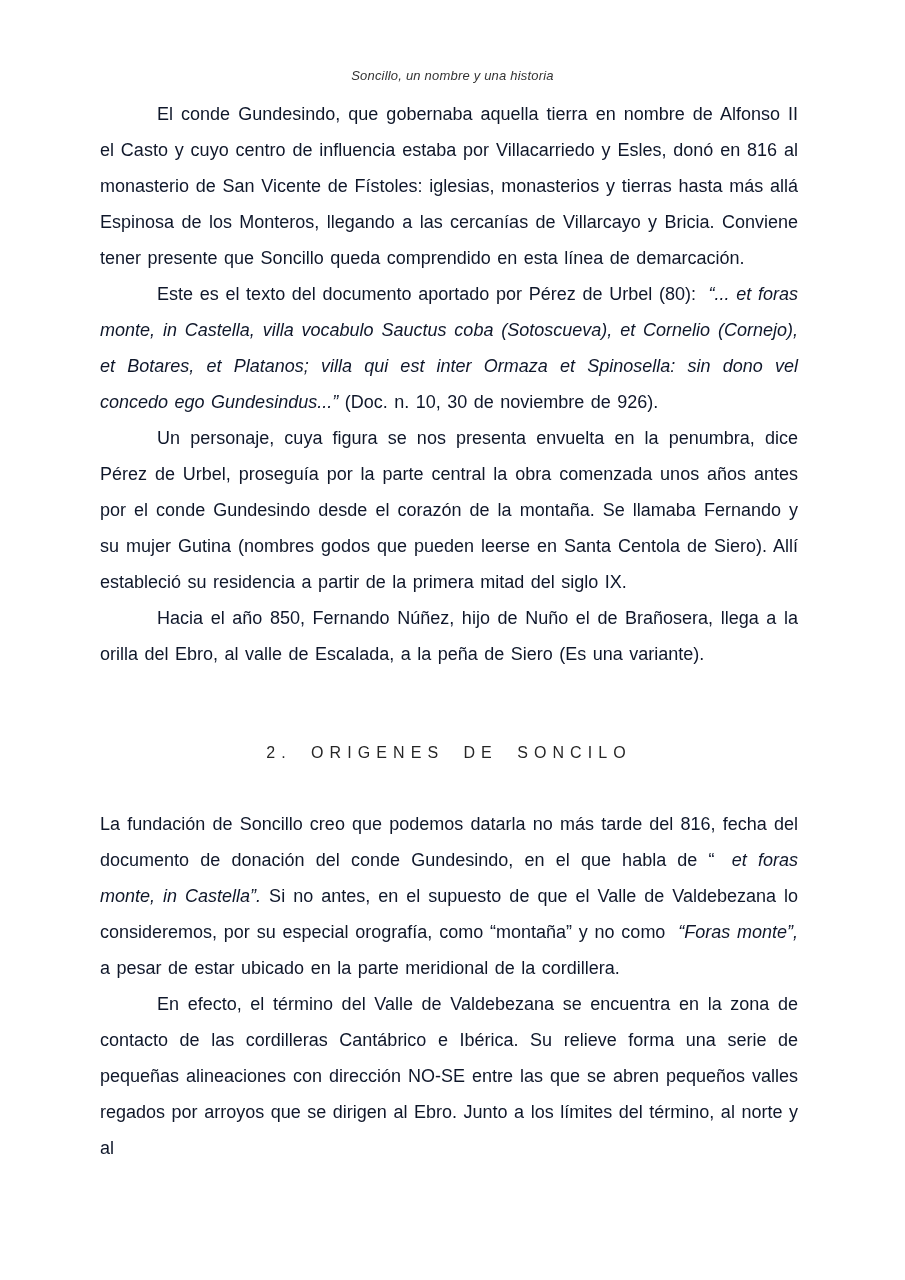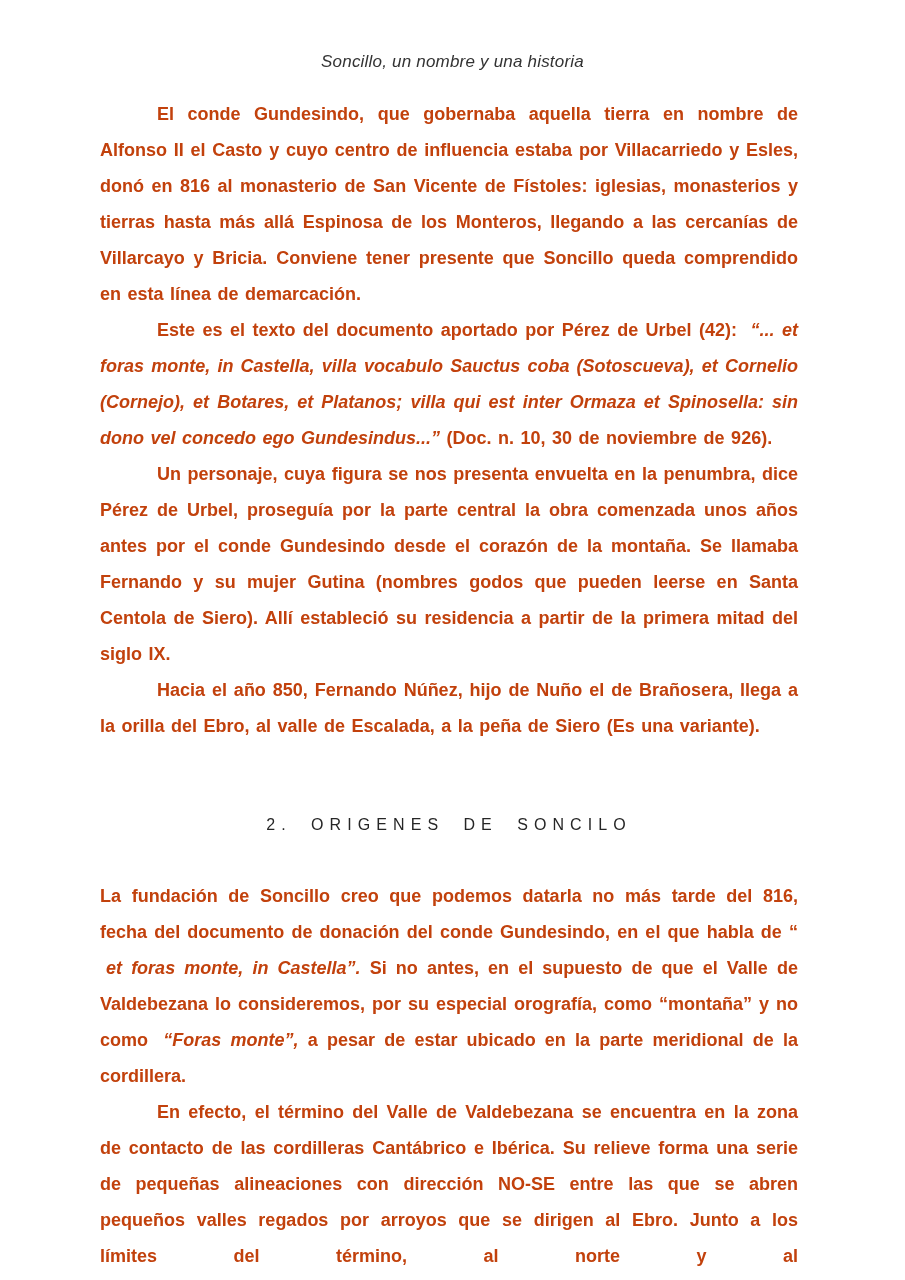--- a/index.html
+++ b/index.html
@@ -11,43 +11,42 @@
     position: relative;
     width: 905px;
     height: 1280px;
     background: #ffffff;
     font-family: "Liberation Sans", sans-serif;
     color: #262626;
     overflow: hidden;
   }
   .running-header {
     position: absolute;
-    top: 52px;
+    top: 68px;
     left: 0;
     right: 0;
     text-align: center;
     font-style: italic;
-    font-size: 17px;
+    font-size: 13px;
     letter-spacing: 0.2px;
     color: #333333;
   }
   .content {
     position: absolute;
     left: 100px;
     top: 96px;
     width: 698px;
   }
   .para {
     margin: 0;
     font-size: 18px;
     line-height: 36px;
     text-align: justify;
-    color: #c2410c;
+    color: #0f172a;
     word-spacing: 1.5px;
-    font-weight: bold;
   }
   .para.indent { text-indent: 57px; }
   .para.jlast { text-align-last: justify; }
   .it { font-style: italic; margin-left: 6px; }
   .heading {
     margin: 72px 0 44px 0;
     text-align: center;
     font-size: 16px;
     letter-spacing: 0.38em;
     word-spacing: 0.55em;
@@ -65,21 +64,21 @@
   }
 </style>
 </head>
 <body>
 
 <div class="page">
   <div class="running-header">Soncillo, un nombre y una historia</div>
 
   <div class="content">
       <p class="para indent"><span>El conde Gundesindo, que gobernaba aquella tierra en nombre de Alfonso II el Casto y cuyo centro  de influencia estaba por Villacarriedo y Esles, donó en 816 al monasterio de San Vicente de Fístoles: iglesias, monasterios y tierras hasta más allá Espinosa de los Monteros, llegando a las cercanías de Villarcayo y Bricia.  Conviene tener presente que Soncillo queda comprendido en esta línea de demarcación.</span></p>
-      <p class="para indent"><span>Este es el texto del documento aportado por Pérez de Urbel (42): </span><span class="it">“... et foras monte, in Castella, villa vocabulo Sauctus coba (Sotoscueva), et Cornelio (Cornejo), et Botares, et Platanos; villa qui est inter Ormaza et Spinosella: sin dono vel concedo ego Gundesindus...”</span><span> (Doc. n. 10, 30 de noviembre de 926).</span></p>
+      <p class="para indent"><span>Este es el texto del documento aportado por Pérez de Urbel (80): </span><span class="it">“... et foras monte, in Castella, villa vocabulo Sauctus coba (Sotoscueva), et Cornelio (Cornejo), et Botares, et Platanos; villa qui est inter Ormaza et Spinosella: sin dono vel concedo ego Gundesindus...”</span><span> (Doc. n. 10, 30 de noviembre de 926).</span></p>
       <p class="para indent"><span>Un personaje, cuya figura se nos presenta envuelta en la penumbra, dice Pérez de Urbel, proseguía por la parte central la obra comenzada unos años antes por el conde Gundesindo desde el corazón de la montaña. Se llamaba Fernando y su mujer Gutina (nombres godos que pueden leerse en Santa Centola de Siero). Allí estableció su residencia a partir de la primera mitad del siglo IX.</span></p>
       <p class="para indent"><span>Hacia el año 850, Fernando Núñez, hijo de Nuño el de Brañosera, llega a la orilla del Ebro, al valle de Escalada, a la peña de Siero (Es una  variante).</span></p>
       <div class="heading">2.  ORIGENES DE  SONCILO</div>
       <p class="para"><span>La fundación de Soncillo creo que podemos datarla no más tarde del 816, fecha del documento de donación del conde Gundesindo, en el que habla de “ </span><span class="it">et foras monte, in Castella”.</span><span> Si no antes, en el supuesto de que el Valle de Valdebezana lo consideremos, por su especial orografía, como “montaña” y no como </span><span class="it">“Foras monte”,</span><span> a pesar de estar ubicado en la parte meridional de la cordillera.</span></p>
       <p class="para indent jlast"><span>En efecto, el término del Valle de Valdebezana se encuentra en la zona de contacto de las cordilleras Cantábrico e Ibérica. Su relieve forma una serie de pequeñas alineaciones con dirección NO-SE entre las que se abren pequeños valles regados por arroyos que se dirigen al Ebro. Junto a los límites del término, al norte y al</span></p>
     </div>
 
 </div>
 
 </body></html>

